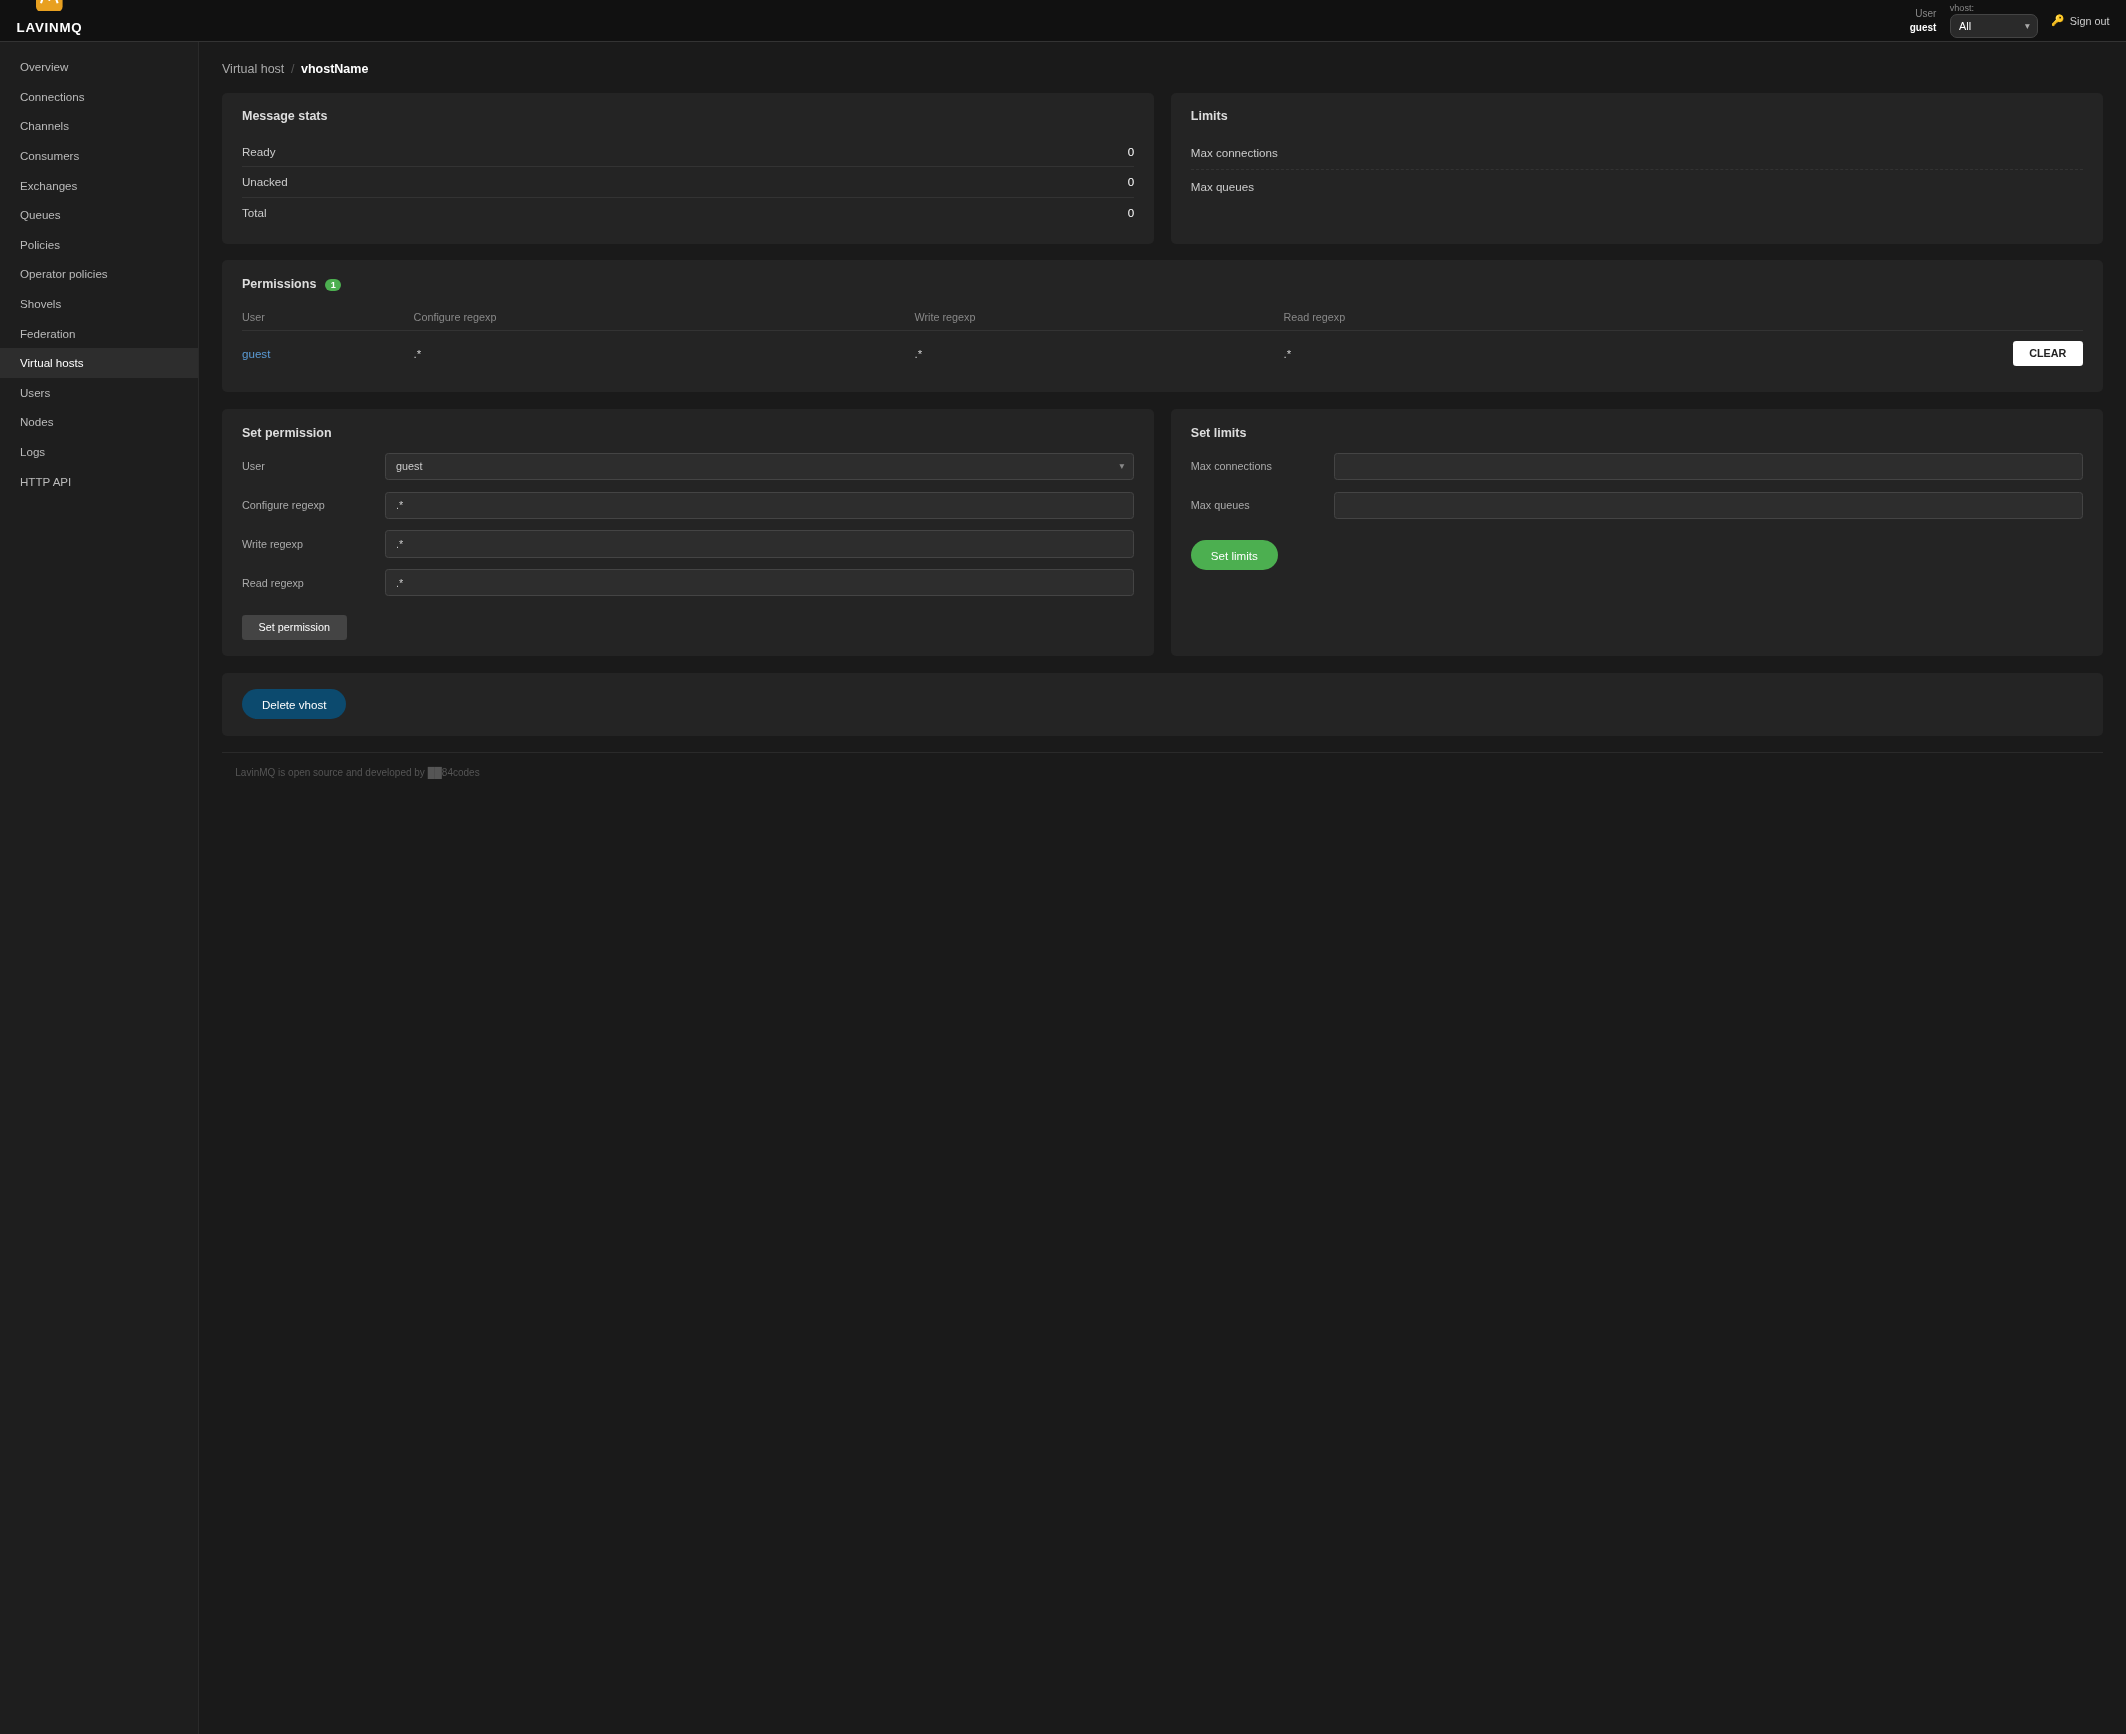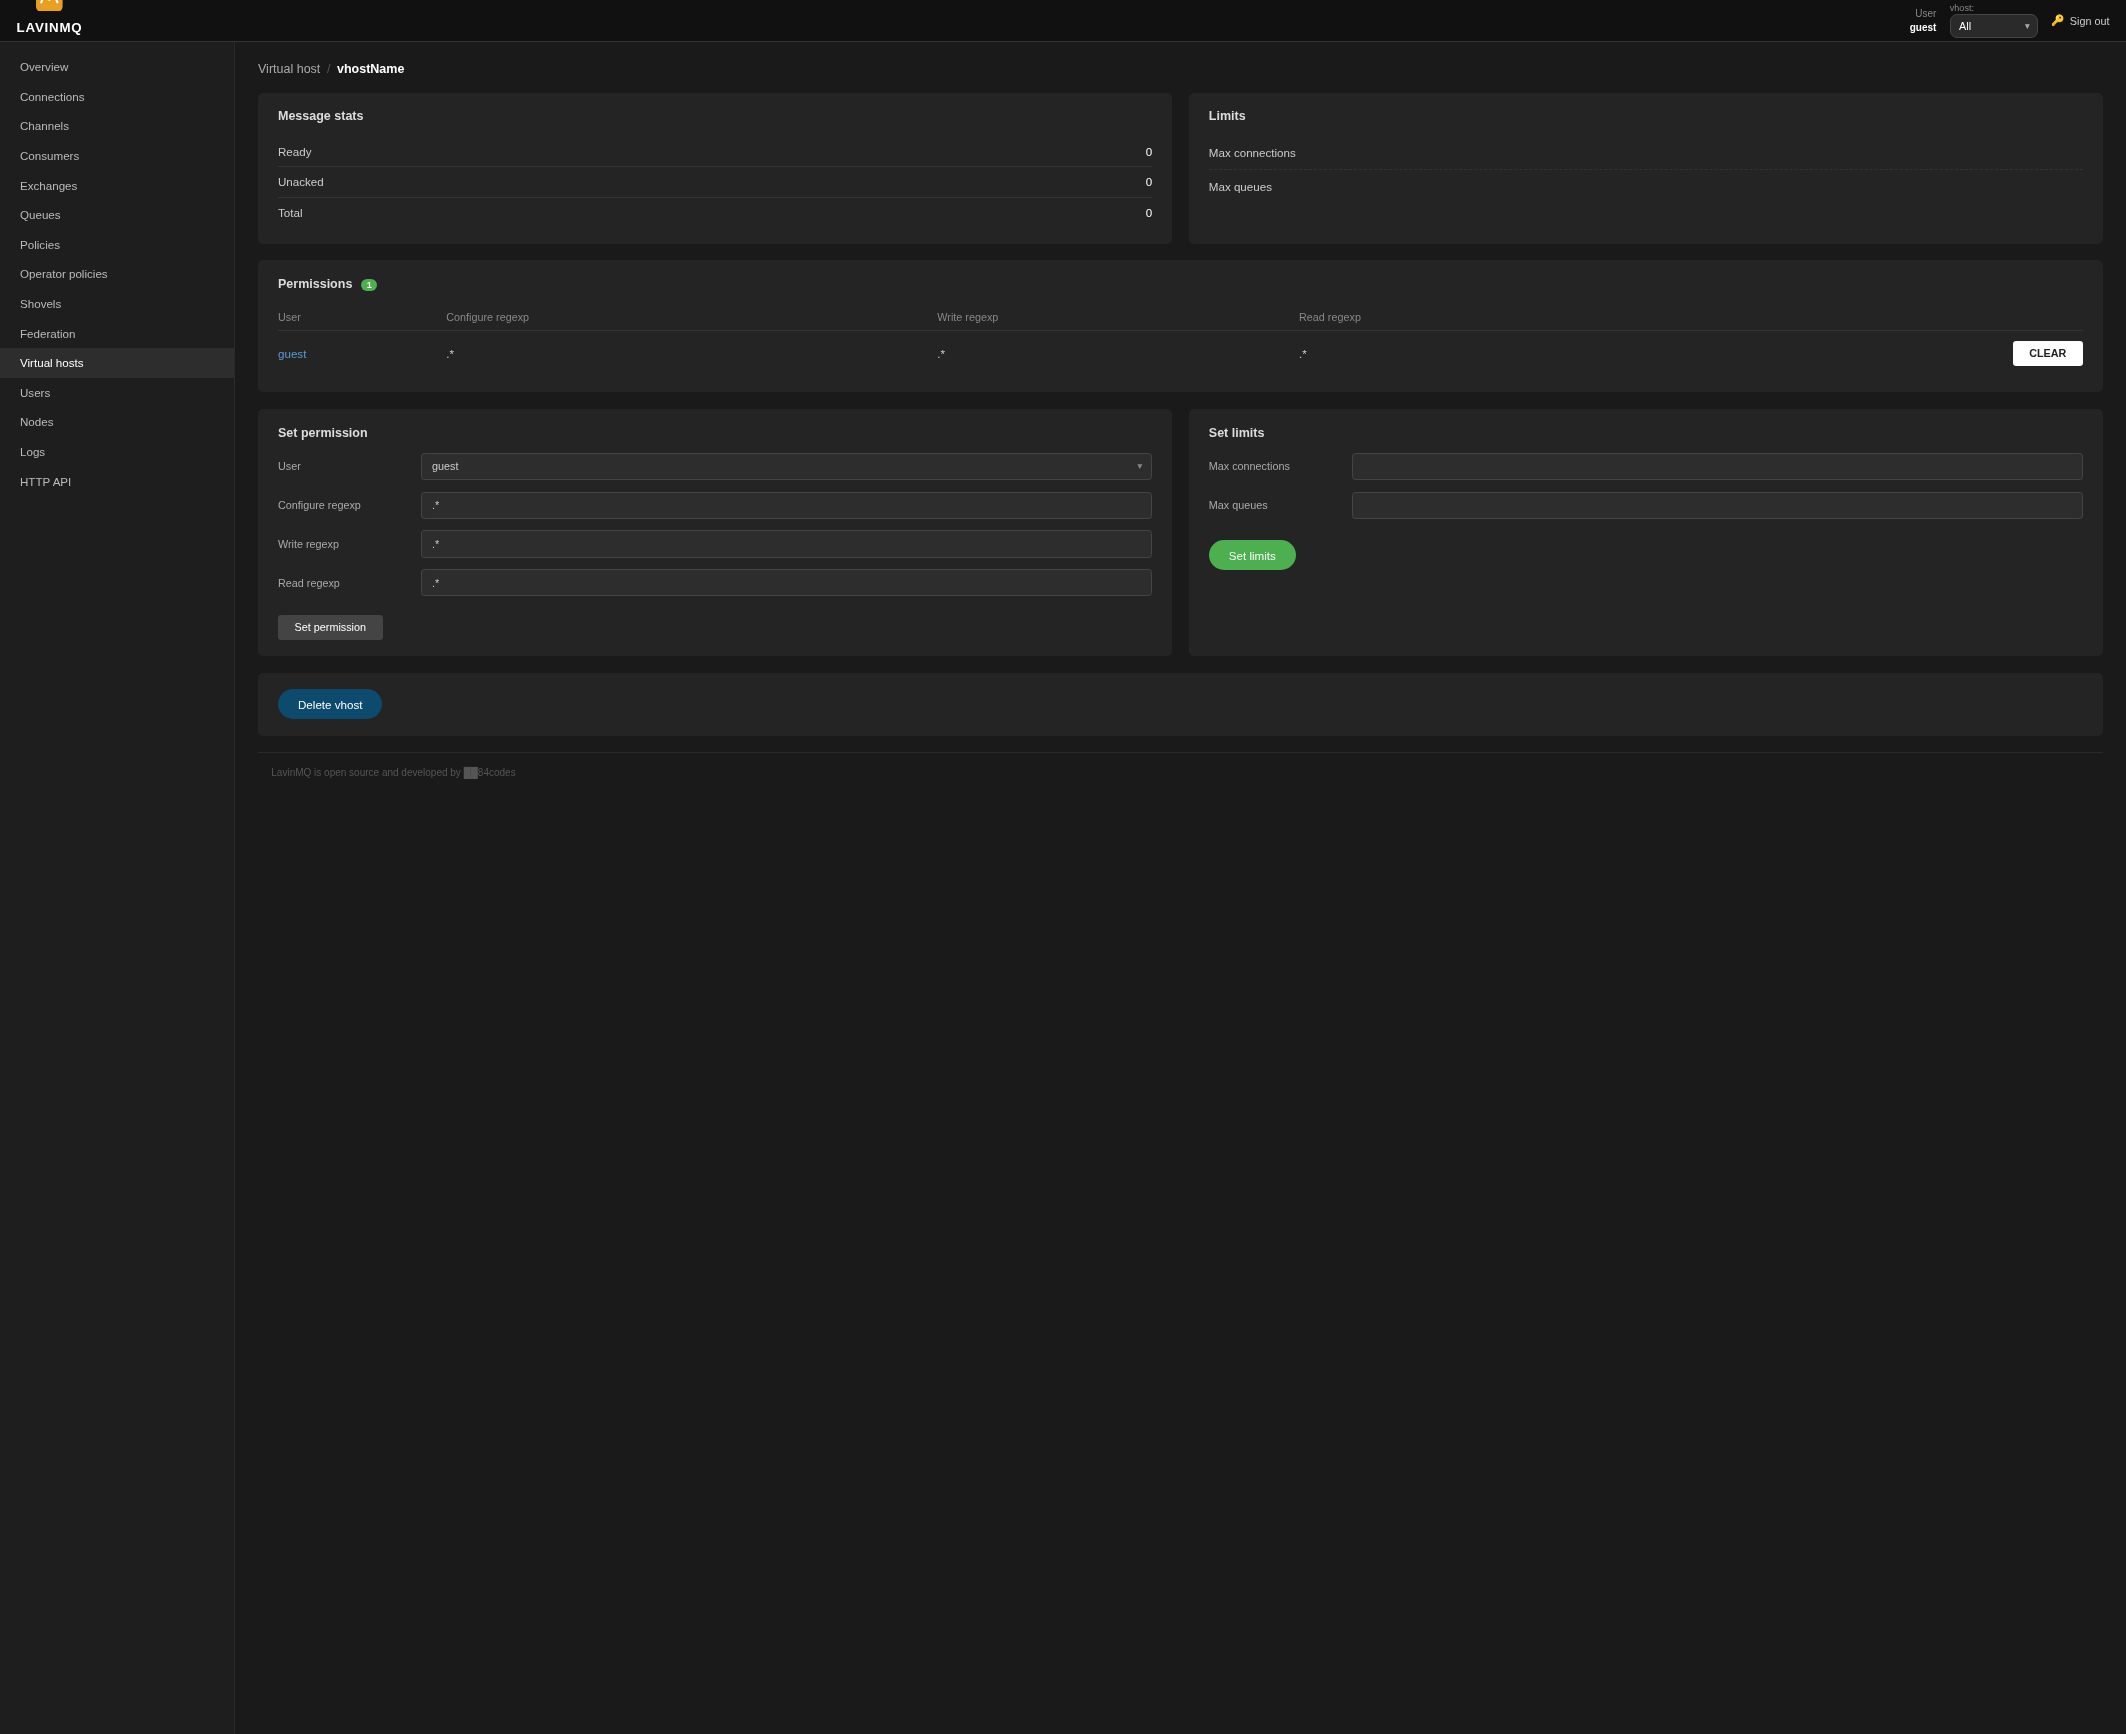--- a/index.html
+++ b/index.html
@@ -98,21 +98,21 @@
       gap: 5px;
       font-size: 10.8px;
     }
     
     .app-body {
       display: flex;
       flex: 1;
     }
     
     .sidebar {
-      width: 235px;
+      width: 199px;
       background: #1e1e1e;
       border-right: 0.8px solid #2a2a2a;
       flex-shrink: 0;
       padding: 10px 0;
     }
     .sidebar-item {
       padding: 8.3px 20px;
       color: #bbb;
       cursor: pointer;
       font-size: 11.6px;

